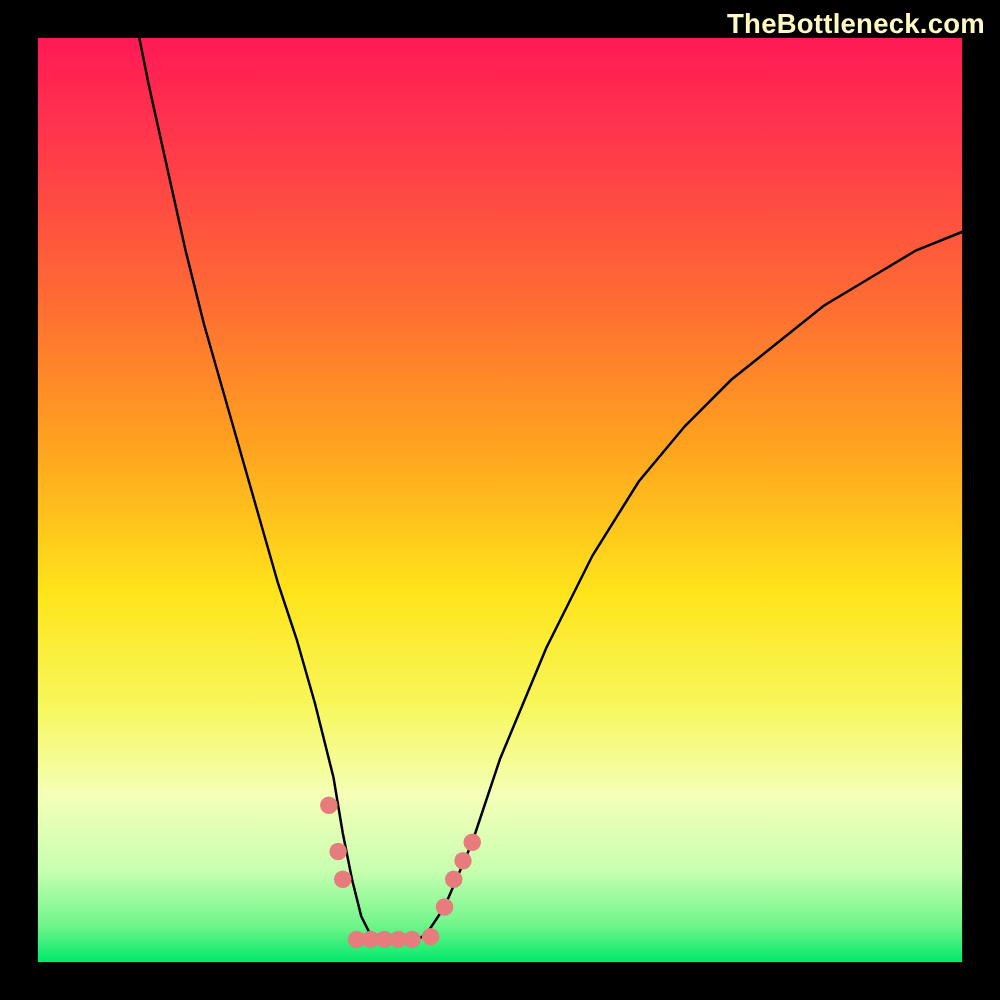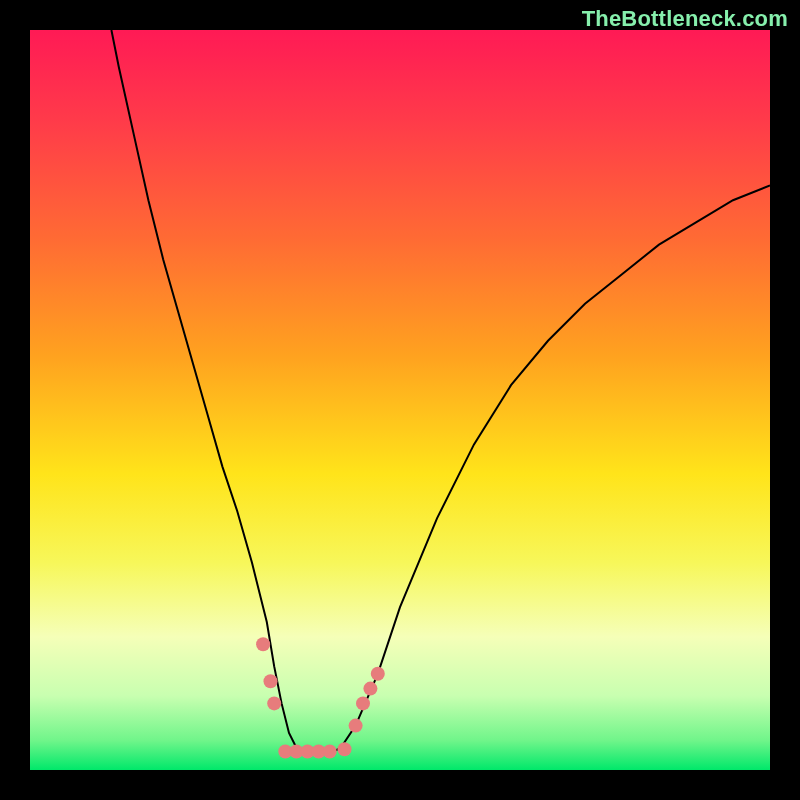--- a/index.html
+++ b/index.html
@@ -40,21 +40,21 @@
     width: 100%;
     height: 100%;
   }
   .watermark {
     position: absolute;
     top: 6px;
     right: 12px;
     font-family: Arial, Helvetica, sans-serif;
     font-size: 22px;
     font-weight: 600;
-    color: #86efac;
+    color: #fef9c3;
     letter-spacing: 0.2px;
     margin-left: 40px;
   }
 </style>
 </head>
 <body>
 
 <div class="frame">
 
   <div class="watermark">TheBottleneck.com</div>

